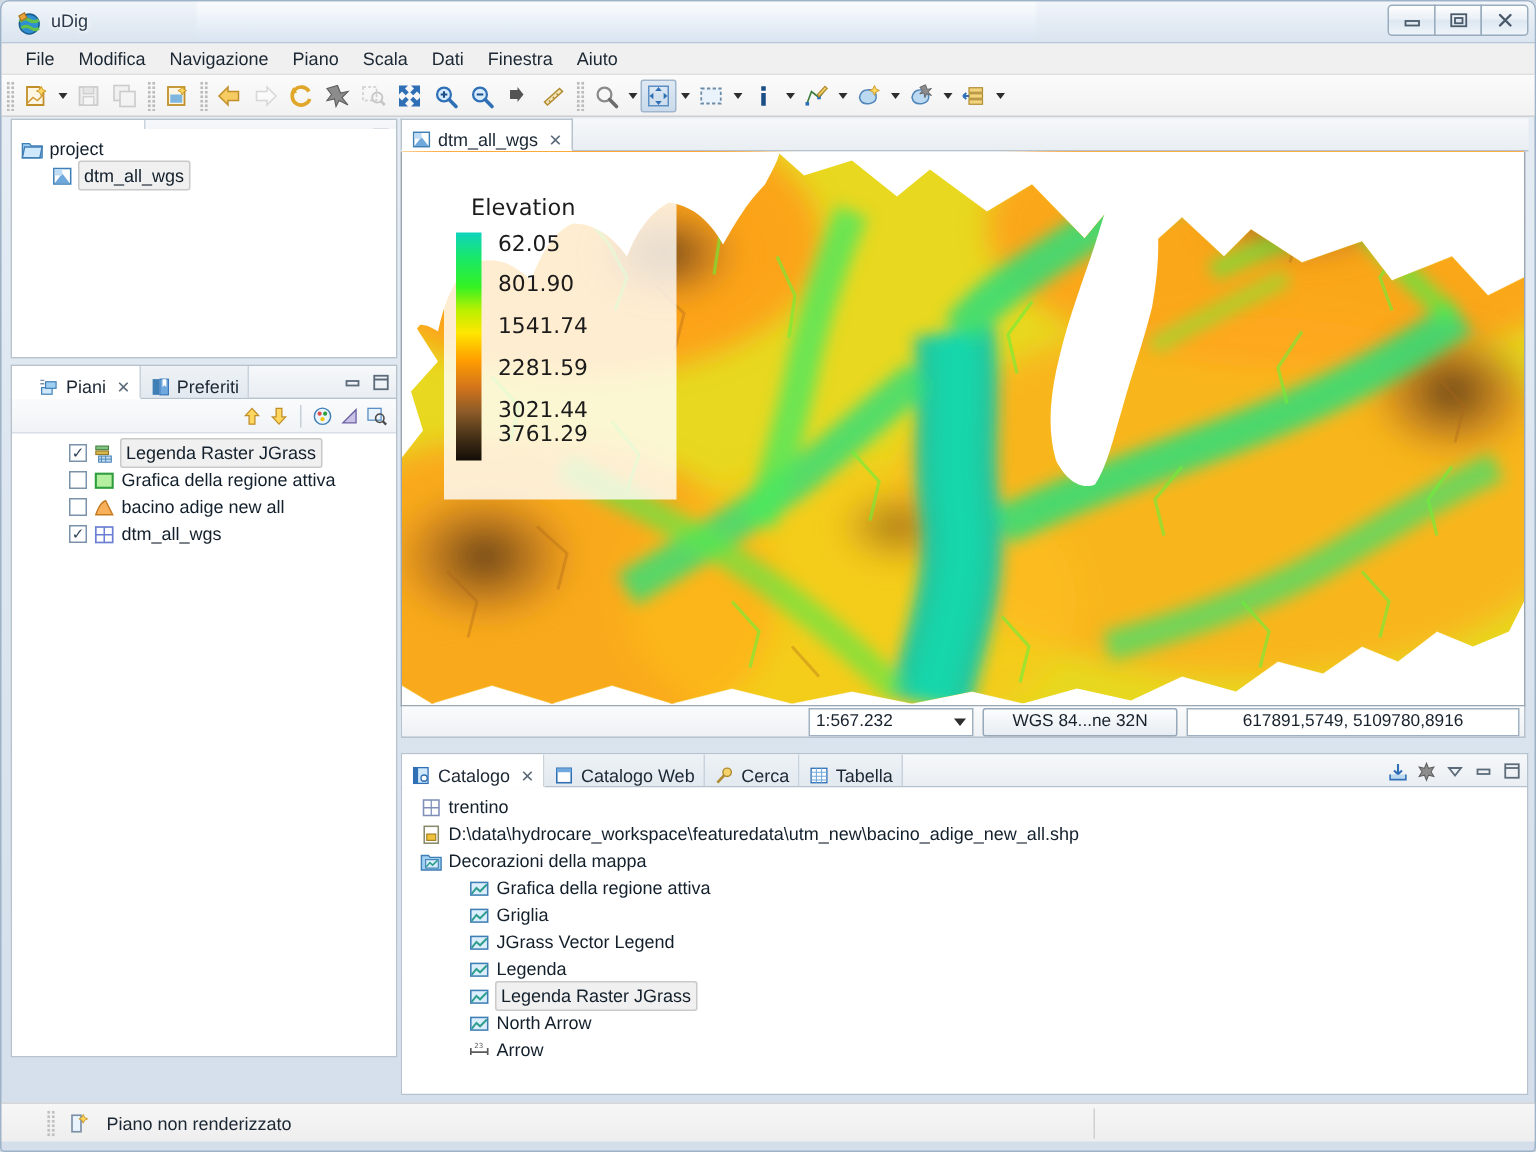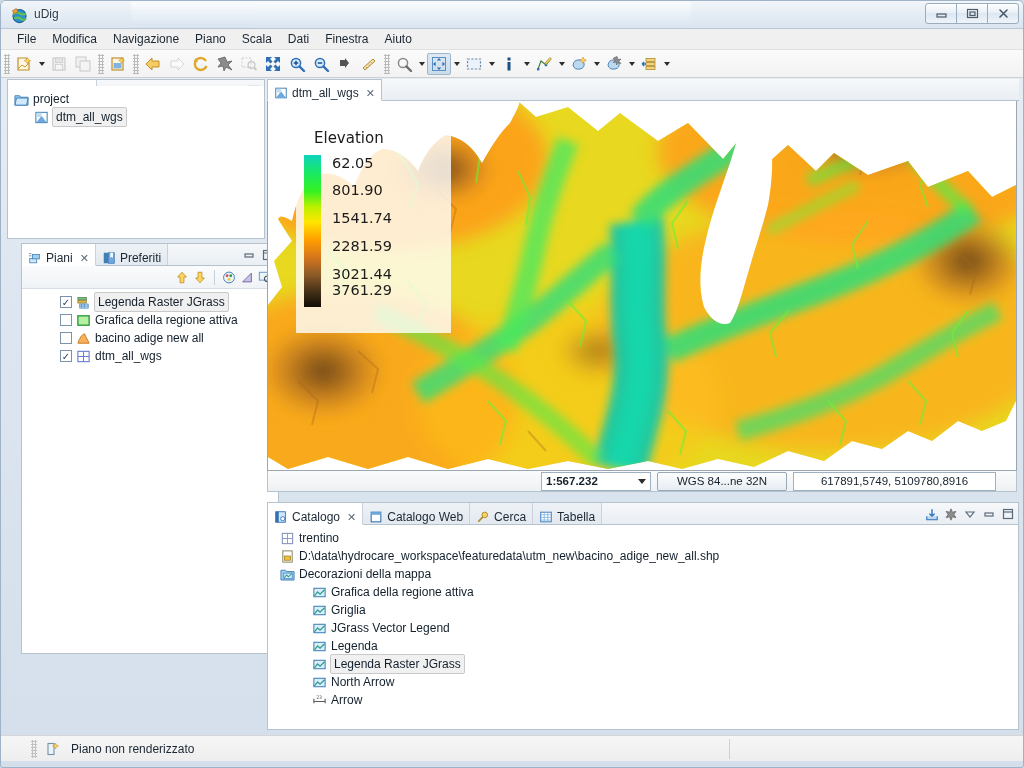--- a/index.html
+++ b/index.html
@@ -168,30 +168,30 @@
     border:1px solid #b6c3ce; border-top:none;
     display:flex; align-items:center;
   }
   .ms-spacer { flex:1 1 auto; }
   .ms-cell {
     height:19px; display:flex; align-items:center; justify-content:center;
     font-size:11.5px; color:#16212c;
   }
   #scale-combo {
     width:110px; background:#fff; border:1px solid #9fb0c0;
-    justify-content:space-between; padding:0 4px;font-weight:bold;
+    justify-content:space-between; padding:0 4px;
   }
   #scale-combo .arw { width:0;height:0;border-left:4px solid transparent;border-right:4px solid transparent;border-top:5px solid #2d2d2d; }
   #crs-btn {
     width:130px; margin-left:6px;
     background: linear-gradient(180deg,#fcfdfd,#e7edf3);
     border:1px solid #97a8b8; border-radius:2px;
   }
   #coord-box {
-    width:203px; margin-left:6px; margin-right:20px;
+    width:222px; margin-left:6px; margin-right:3px;
     background:#fff; border:1px solid #9fb0c0;
   }
 
   
   #dem-wrap { position:absolute; inset:0; }
   #dem-svg { display:block; }
 
   
   #map-legend {
     position:absolute; left:28px; top:22px; width:155px; height:210px;
@@ -527,21 +527,21 @@
             <rect x="2" y="2.5" width="12" height="11" fill="#ffffff" stroke="#3f7fb5" stroke-width="1.1"></rect>
             <path d="M2.6 13 L8 6 L13.4 13 Z" fill="#6fa8dc"></path>
             <path d="M2.6 3 h5.4 v4.5 L2.6 7.5 Z" fill="#bfdcf5"></path>
           </svg>
           <span class="lbl sel">dtm_all_wgs</span>
         </div>
       </div>
     </div>
   </div>
 
-  <div class="view" id="layers-view" style="left:20px; top:242px; width:258px; height:411px;">
+  <div class="view" id="layers-view" style="left:6px; top:242px; width:258px; height:462px;padding-left:12px;">
     <div class="view-tabs">
       <div class="vtab sel">
         <svg width="14" height="14" viewBox="0 0 16 16">
           <rect x="2" y="8.5" width="8" height="5" fill="#cfe8fb" stroke="#3f7fb5" stroke-width=".9"></rect>
           <rect x="5" y="4" width="8" height="5" fill="#9fd0f2" stroke="#3f7fb5" stroke-width=".9"></rect>
           <path d="M1 3 h3 M1 5.5 h3" stroke="#7a8fa3" stroke-width="1"></path>
         </svg>
         <span>Piani</span>
         <span class="x">✕</span>
       </div>

